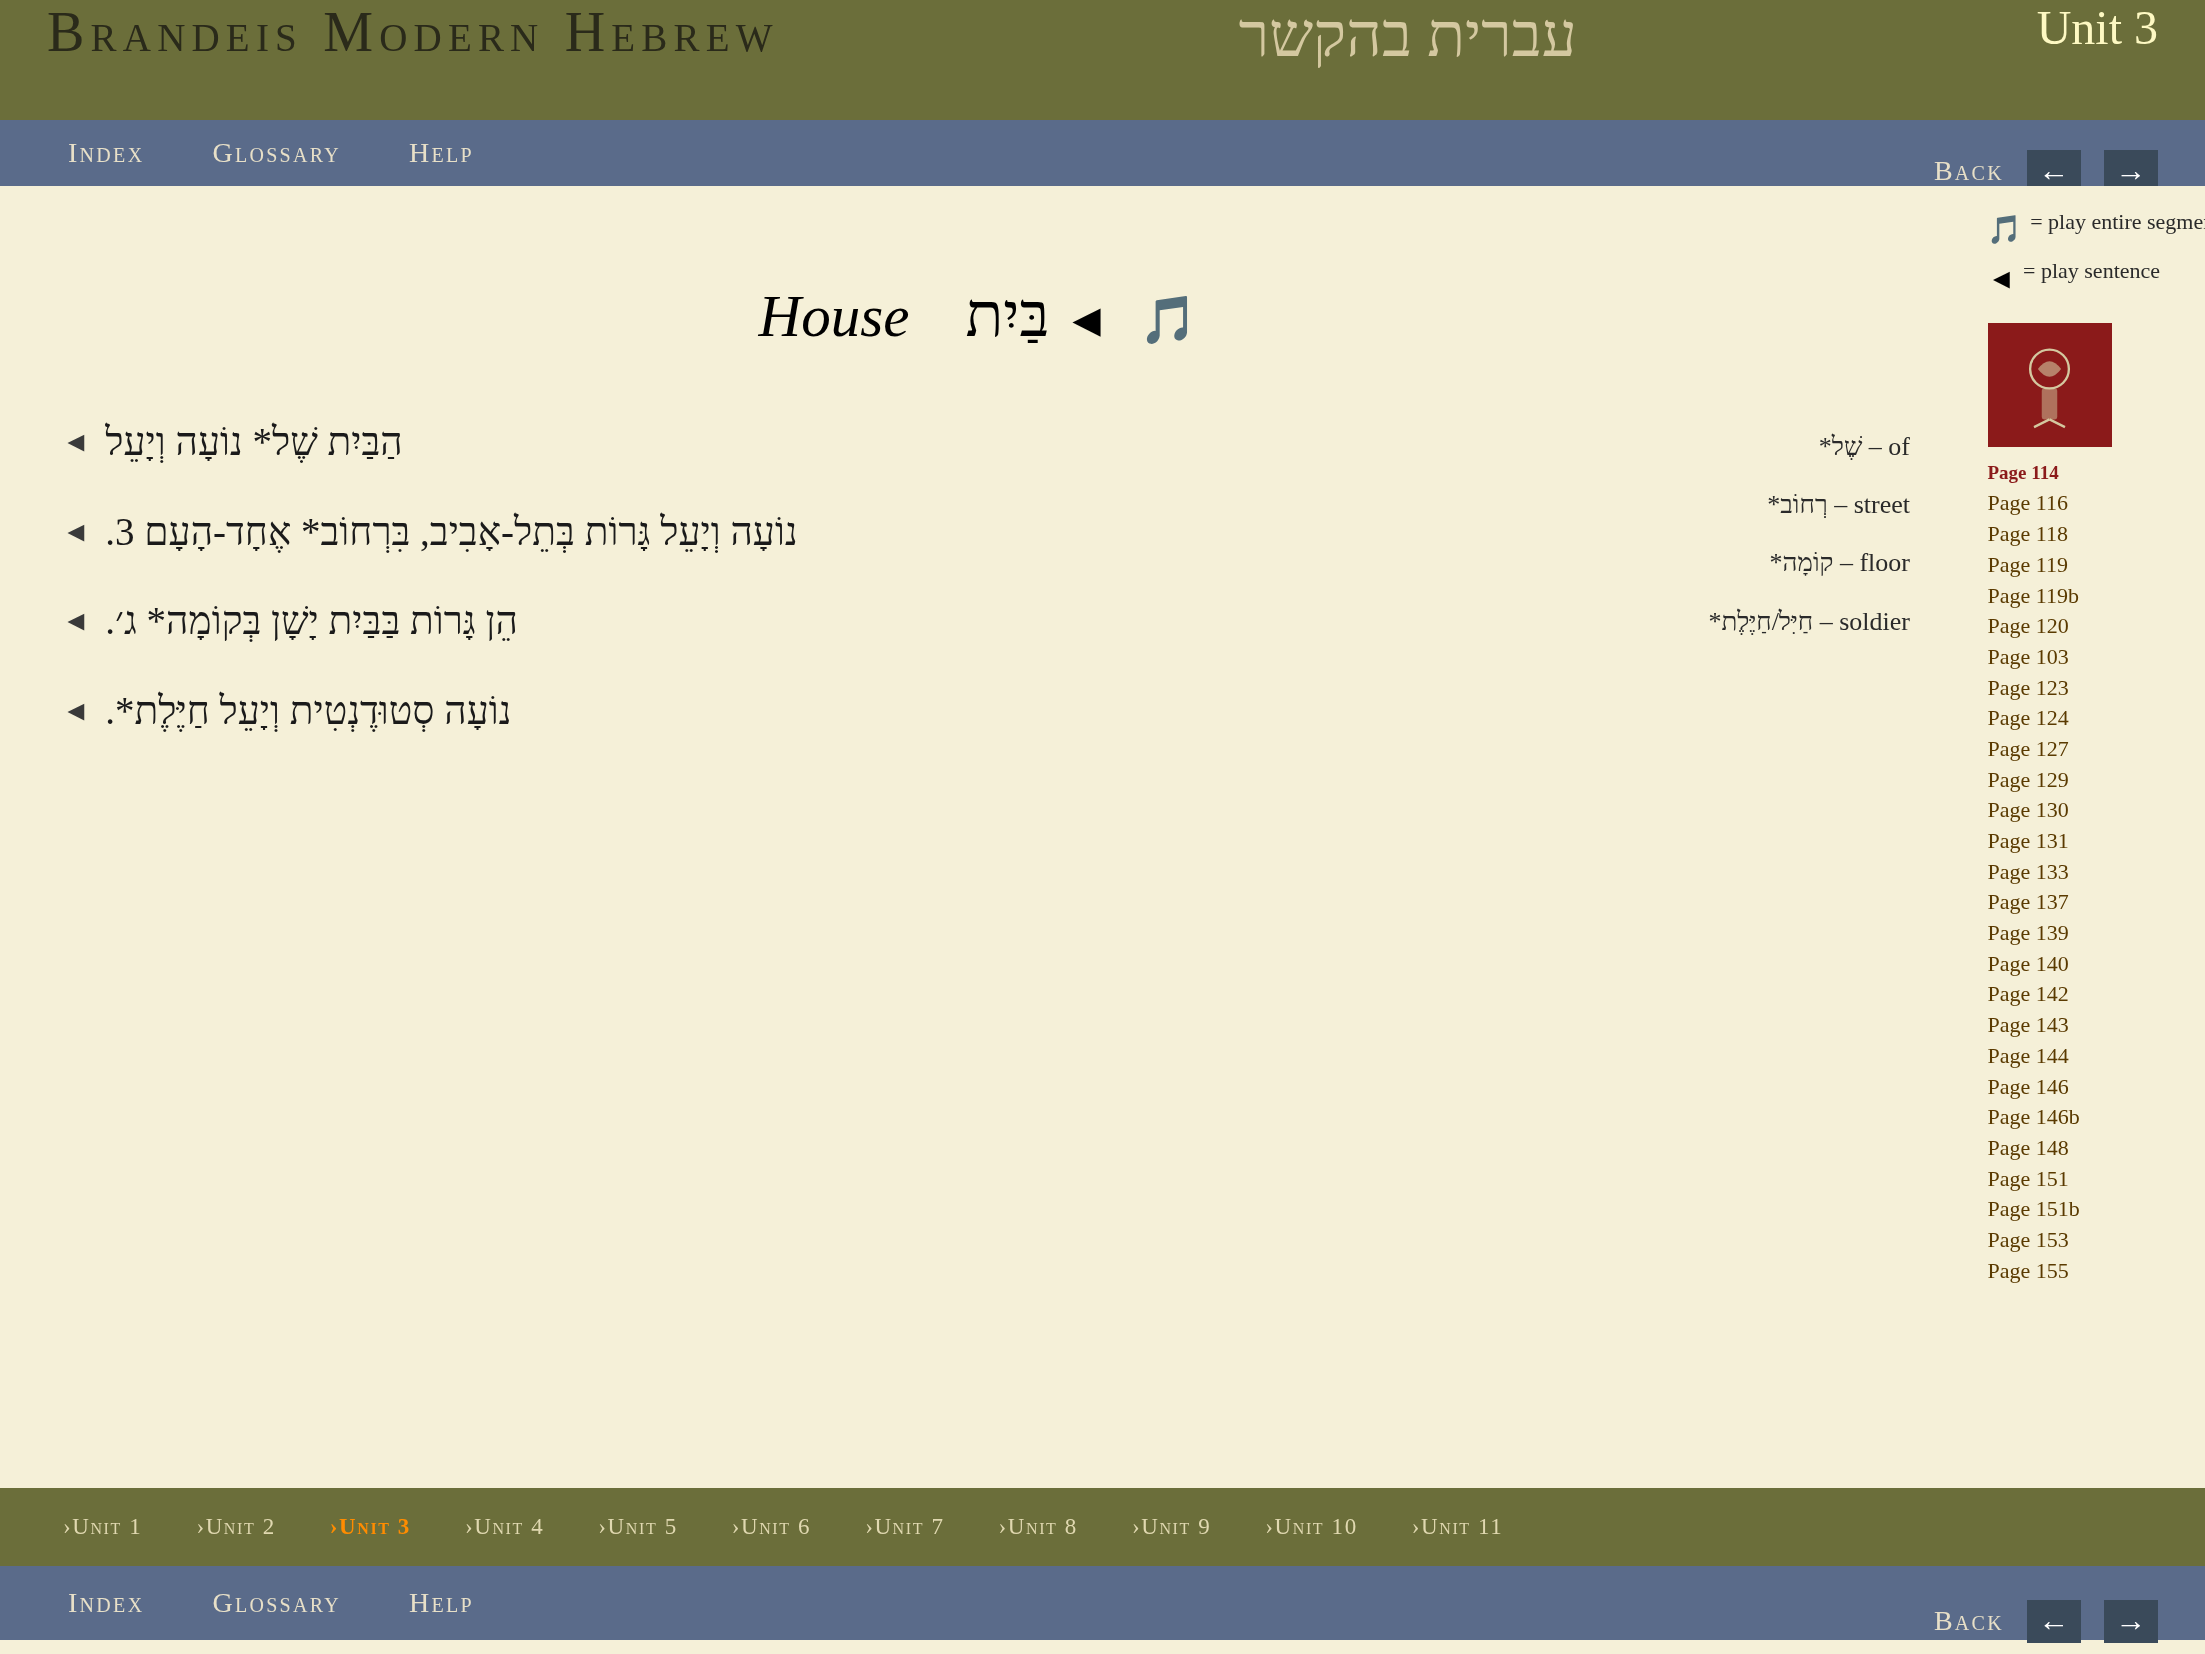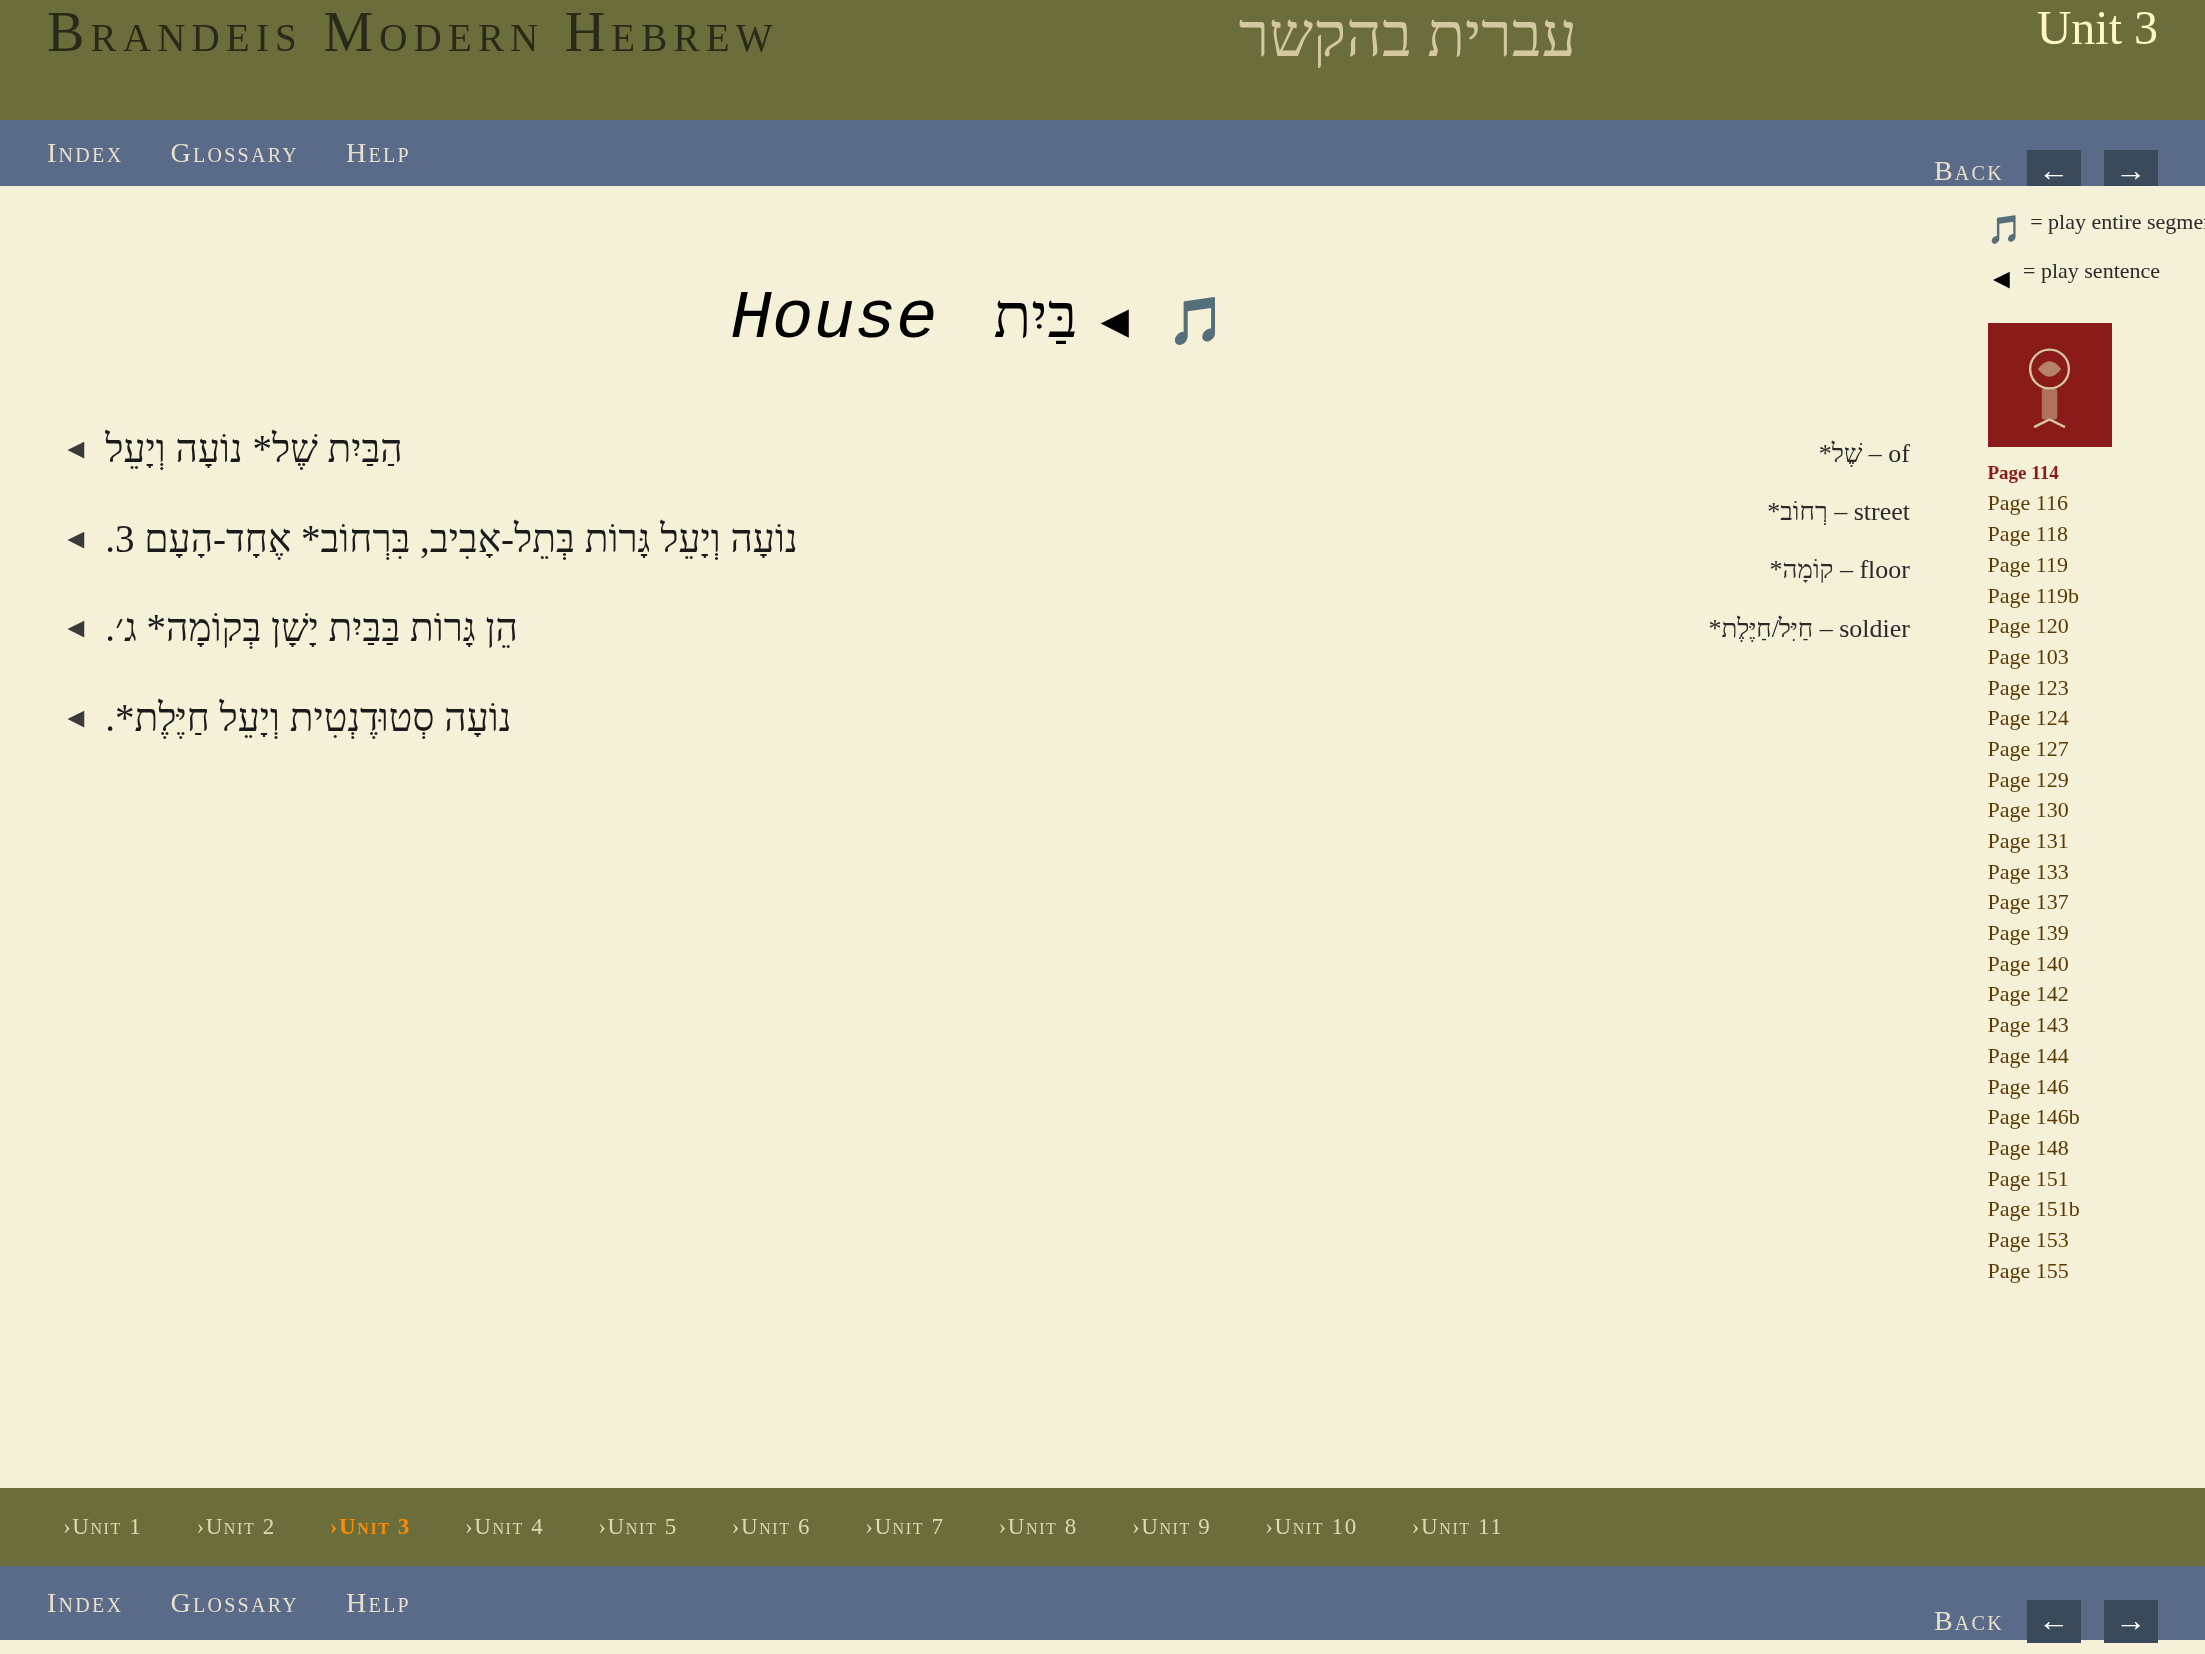--- a/index.html
+++ b/index.html
@@ -45,20 +45,21 @@
       display: flex;
       gap: 47px;
     }
     .nav-item {
       font-size: 28px;
       color: #e8e0c8;
       font-variant: small-caps;
       letter-spacing: 2.3px;
       cursor: pointer;
       font-family: Georgia, serif;
+      margin-left: 21px;
     }
     .nav-right {
       display: flex;
       align-items: center;
       gap: 23px;
       margin-top: 36px;
     }
     .nav-back {
       font-size: 28px;
       color: #e8e0c8;
@@ -140,23 +141,22 @@
     .house-heading {
       text-align: center;
       font-size: 56px;
       margin-bottom: 62px;
       margin-top: 47px;
       font-family: serif;
       direction: rtl;
     }
     .house-heading .italic-word {
       font-style: italic;
-      font-size: 69px;
+      font-size: 59px;
       direction: ltr;
-      font-family: Liberation Mono, monospace;
     }
 
     
     .content-grid {
       display: flex;
       justify-content: space-between;
       margin-top: 31px;
     }
     .vocab-notes {
       width: 388px;

